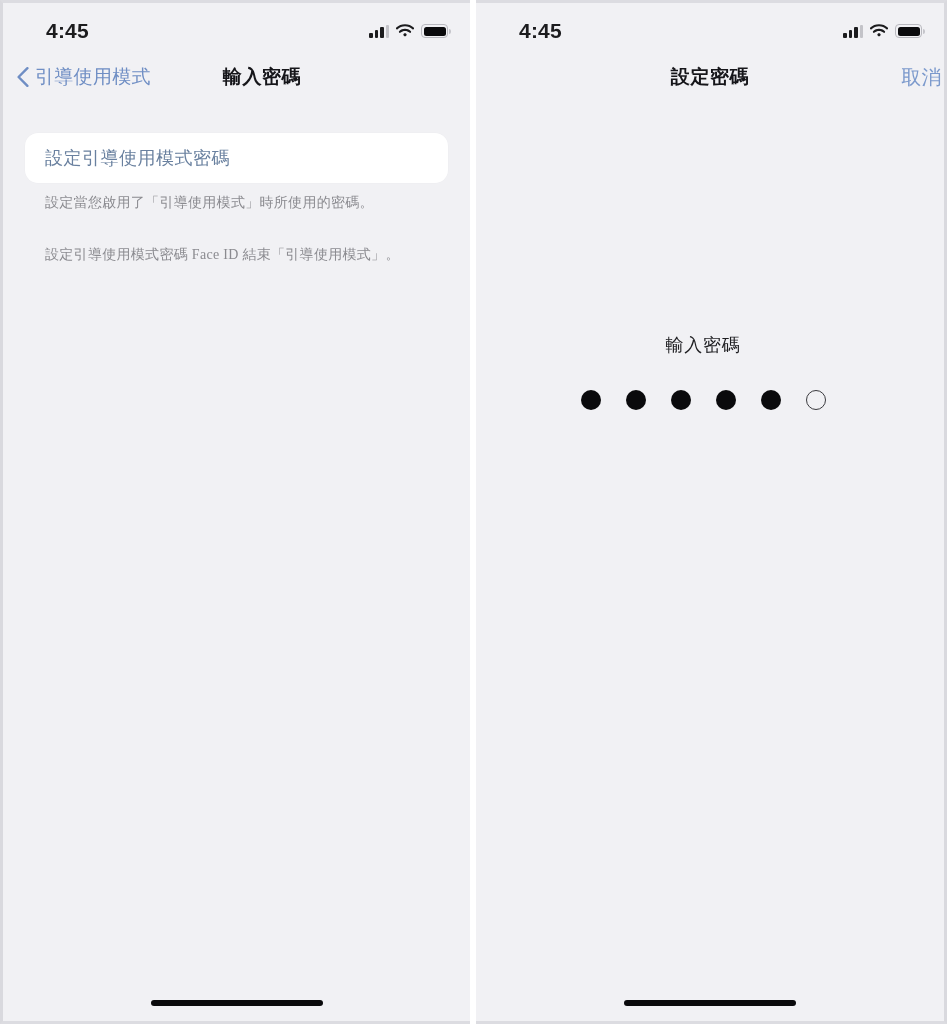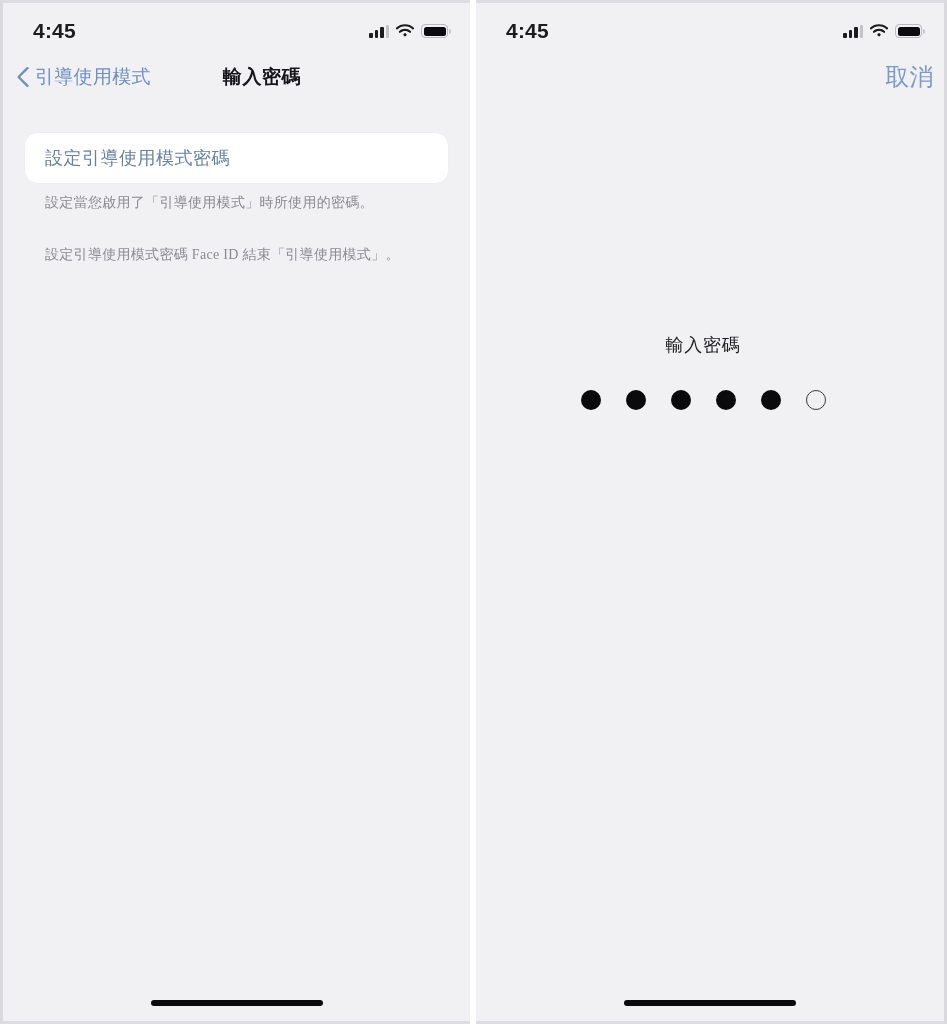--- a/index.html
+++ b/index.html
@@ -49,21 +49,21 @@
     border-bottom: 3px solid #dcdce1;
   }
 
   
   .statusbar {
     position: relative;
     height: 52px;
     display: flex;
     align-items: center;
     justify-content: space-between;
-    padding: 0 22px 0 30px;
+    padding: 0 22px 0 43px;
     box-sizing: border-box;
   }
   .sb-time {
     font-size: 21px;
     font-weight: bold;
     color: #1c1c1e;
     letter-spacing: 0.2px;
     margin-top: 4px;
   }
   .sb-right {
@@ -148,22 +148,22 @@
     letter-spacing: 0.6px;
   }
   .nav-title-left { margin-left: 44px; }
   .nav-title-center {
     position: absolute;
     left: 0; right: 0;
     text-align: center;
   }
   .nav-action {
     position: absolute;
-    right: 10px;
-    font-size: 24px;
+    right: 2px;
+    font-size: 20px;
     color: #7b99cc;
     letter-spacing: 0.4px;
     cursor: pointer;
   }
 
   
   .list {
     padding: 34px 22px 0 22px;
   }
   .card {
@@ -343,20 +343,21 @@
           <path d="M10 7.4c1.9 0 3.6.7 4.9 1.9.5.5 1.3.4 1.7-.1.4-.5.3-1.2-.2-1.6C14.7 5.9 12.5 5 10 5S5.3 5.9 3.6 7.6c-.5.4-.6 1.1-.2 1.6.4.5 1.2.6 1.7.1C6.4 8.1 8.1 7.4 10 7.4z" fill="#1c1c1e"></path>
           <path d="M10 2.3c3.2 0 6.1 1.2 8.2 3.2.5.4 1.3.4 1.7-.1.4-.5.3-1.3-.2-1.7C17.2 1.3 13.8 0 10 0S2.8 1.3.3 3.7c-.5.4-.6 1.2-.2 1.7.4.5 1.2.5 1.7.1C3.9 3.5 6.8 2.3 10 2.3z" fill="#1c1c1e"></path>
         </svg>
         <div class="batt">
             <span></span>
           </div>
       </div>
     </div>
 
     <div class="navbar">
+      <div class="nav-title nav-title-center">設定密碼</div>
       <div class="nav-action">取消</div>
     </div>
 
     <div class="pass-wrap">
       <div class="pass-label">輸入密碼</div>
       <div class="dots" id="dots">
           <div class="dot filled"></div>
           <div class="dot filled"></div>
           <div class="dot filled"></div>
           <div class="dot filled"></div>

